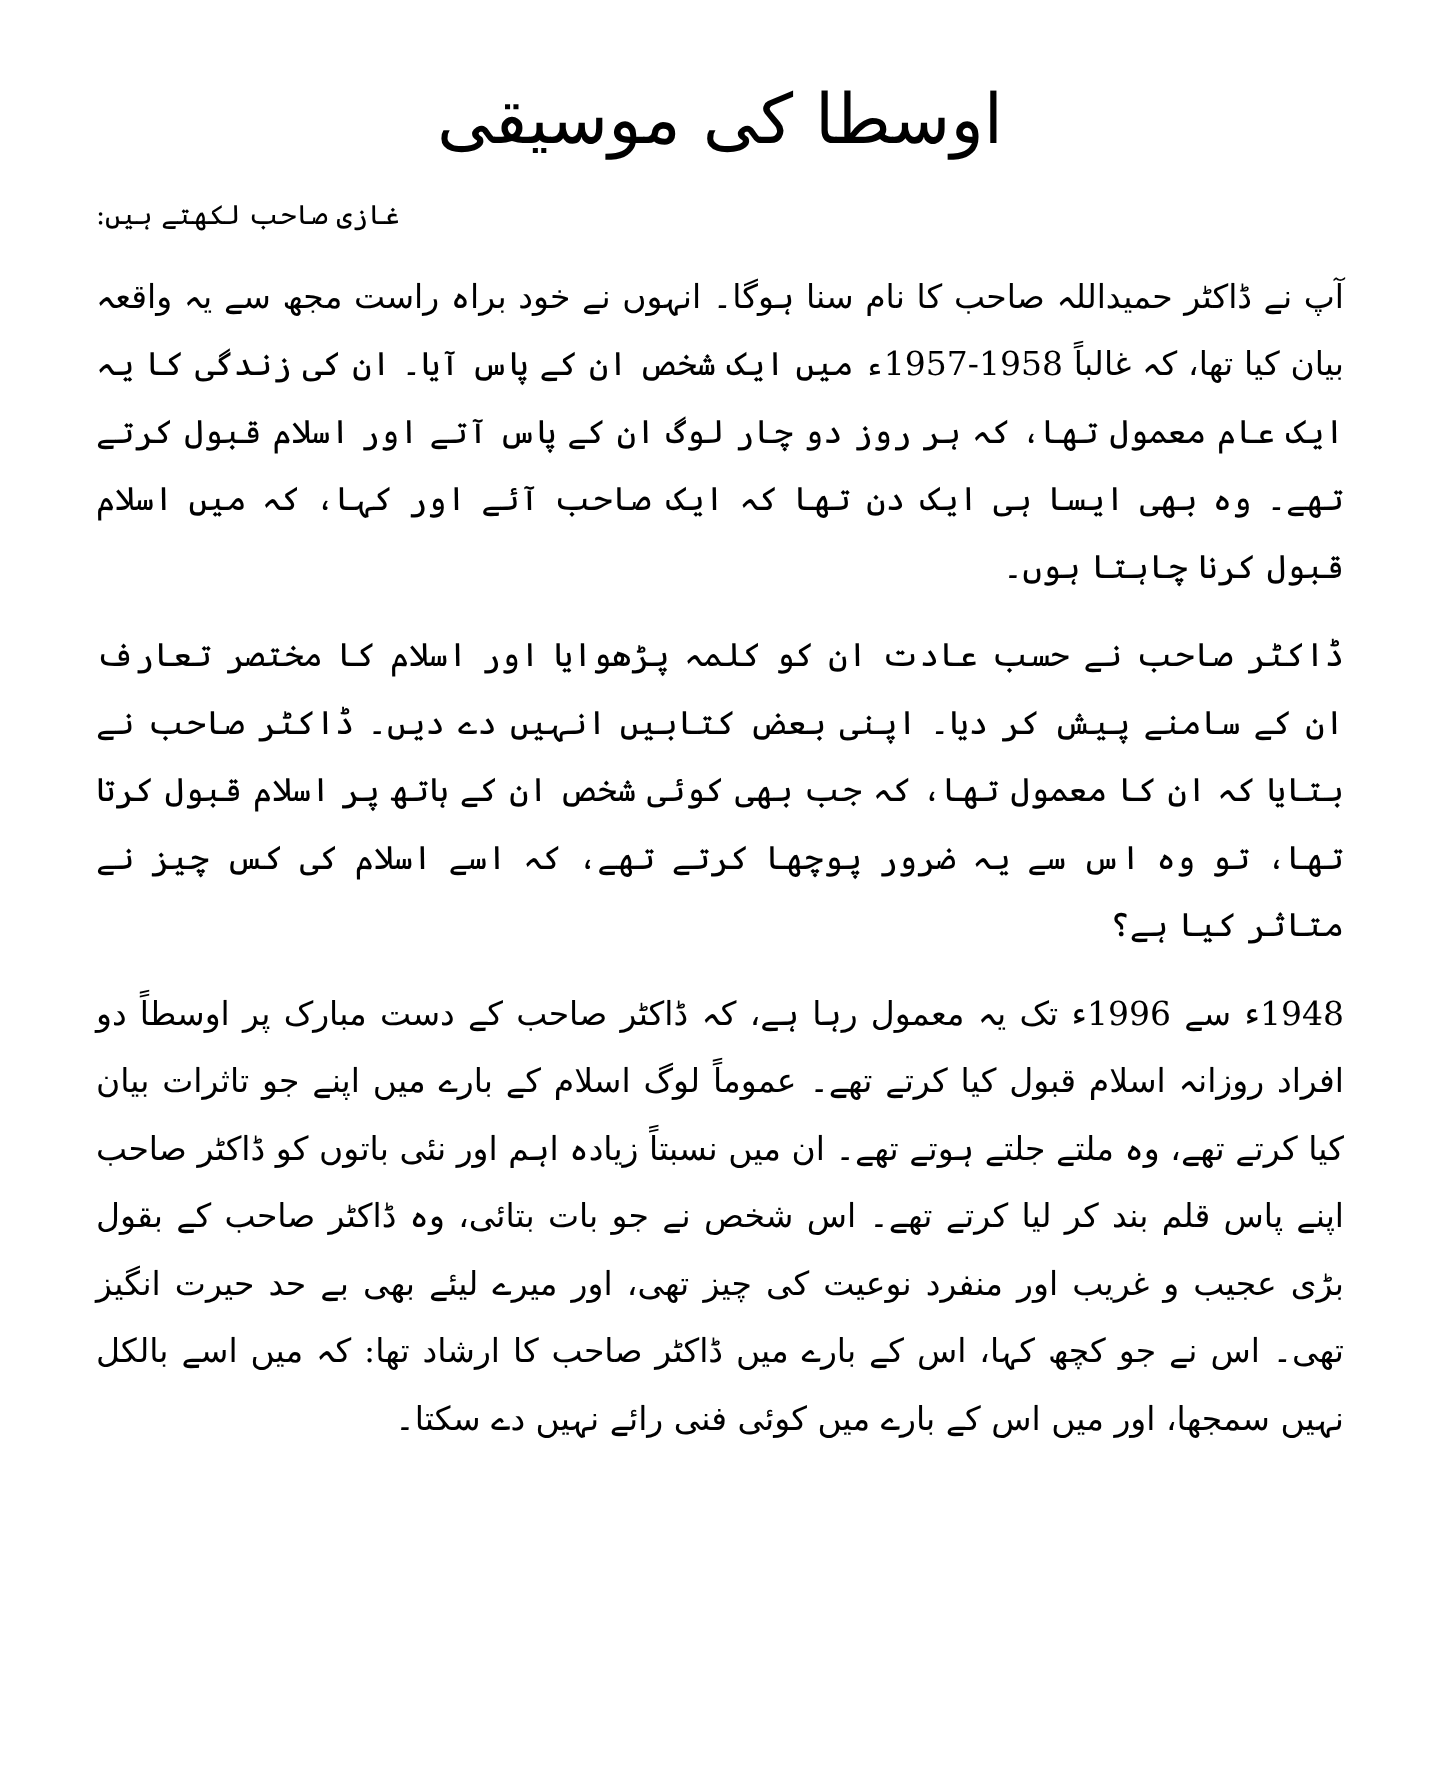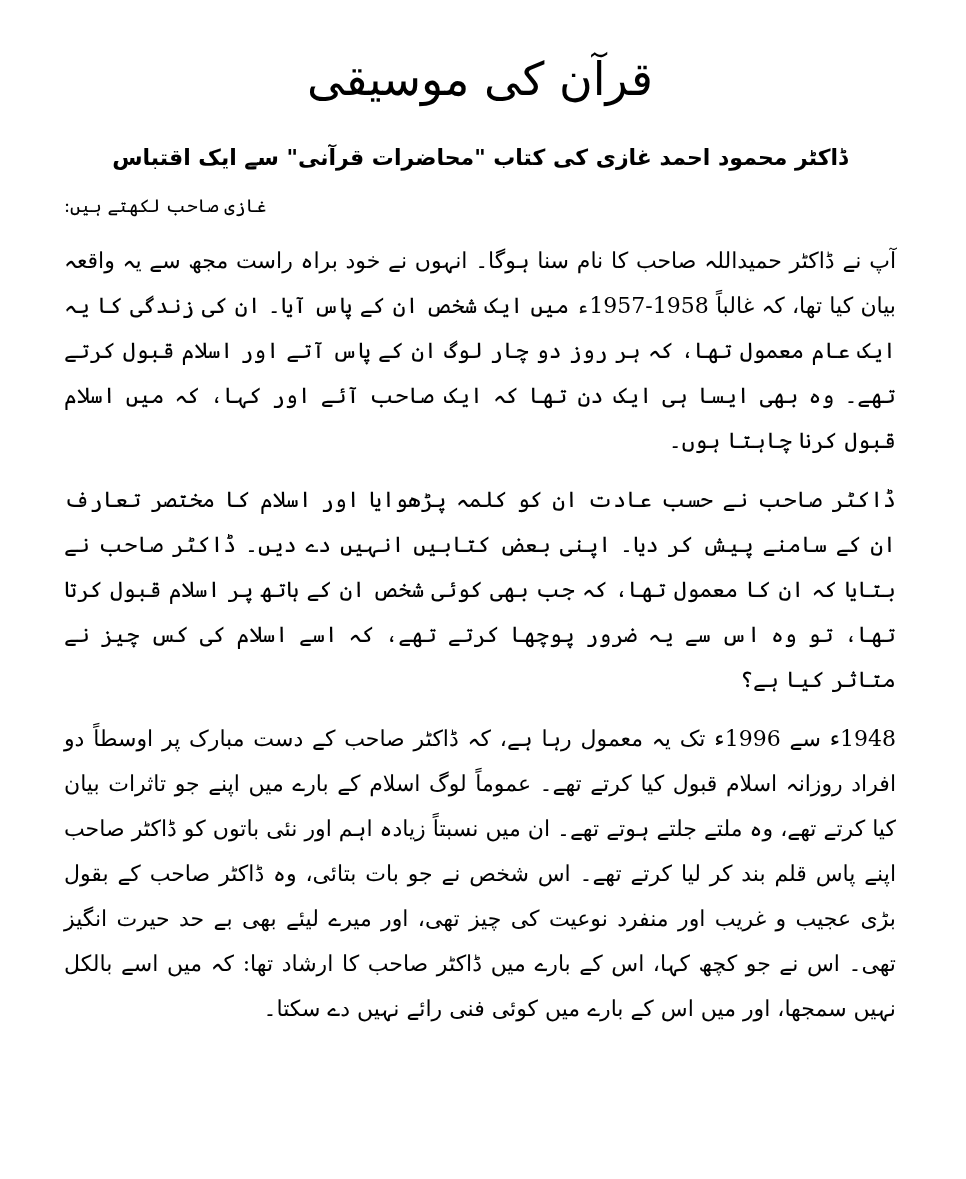--- a/index.html
+++ b/index.html
@@ -54,19 +54,18 @@
       text-align: justify;
       text-align-last: right;
       margin: 14px 0 0 0;
     }
     .para.first { margin-top: 10px; }
   </style>
 </head>
 <body>
 
 <div class="page">
-  <h1 class="title">قرآن کی موسیقی</h1>
-  <h2 class="subtitle">ڈاکٹر محمود احمد غازی کی کتاب "محاضرات قرآنی" سے ایک اقتباس</h2>
+  <h1 class="title">اوسطا کی موسیقی</h1>
   <p class="intro">غازی صاحب لکھتے ہیں:</p>
   <p class="para first">آپ نے ڈاکٹر حمیداللہ صاحب کا نام سنا ہوگا۔ انہوں نے خود براہ راست مجھ سے یہ واقعہ بیان کیا تھا، کہ غالباً 1958-1957ء میں ایک شخص ان کے پاس آیا۔ ان کی زندگی کا یہ ایک عام معمول تھا، کہ ہر روز دو چار لوگ ان کے پاس آتے اور اسلام قبول کرتے تھے۔ وہ بھی ایسا ہی ایک دن تھا کہ ایک صاحب آئے اور کہا، کہ میں اسلام قبول کرنا چاہتا ہوں۔</p>
   <p class="para">ڈاکٹر صاحب نے حسب عادت ان کو کلمہ پڑھوایا اور اسلام کا مختصر تعارف ان کے سامنے پیش کر دیا۔ اپنی بعض کتابیں انہیں دے دیں۔ ڈاکٹر صاحب نے بتایا کہ ان کا معمول تھا، کہ جب بھی کوئی شخص ان کے ہاتھ پر اسلام قبول کرتا تھا، تو وہ اس سے یہ ضرور پوچھا کرتے تھے، کہ اسے اسلام کی کس چیز نے متاثر کیا ہے؟</p>
   <p class="para">1948ء سے 1996ء تک یہ معمول رہا ہے، کہ ڈاکٹر صاحب کے دست مبارک پر اوسطاً دو افراد روزانہ اسلام قبول کیا کرتے تھے۔ عموماً لوگ اسلام کے بارے میں اپنے جو تاثرات بیان کیا کرتے تھے، وہ ملتے جلتے ہوتے تھے۔ ان میں نسبتاً زیادہ اہم اور نئی باتوں کو ڈاکٹر صاحب اپنے پاس قلم بند کر لیا کرتے تھے۔ اس شخص نے جو بات بتائی، وہ ڈاکٹر صاحب کے بقول بڑی عجیب و غریب اور منفرد نوعیت کی چیز تھی، اور میرے لیئے بھی بے حد حیرت انگیز تھی۔ اس نے جو کچھ کہا، اس کے بارے میں ڈاکٹر صاحب کا ارشاد تھا: کہ میں اسے بالکل نہیں سمجھا، اور میں اس کے بارے میں کوئی فنی رائے نہیں دے سکتا۔</p>
 </div>
 
 </body></html>

